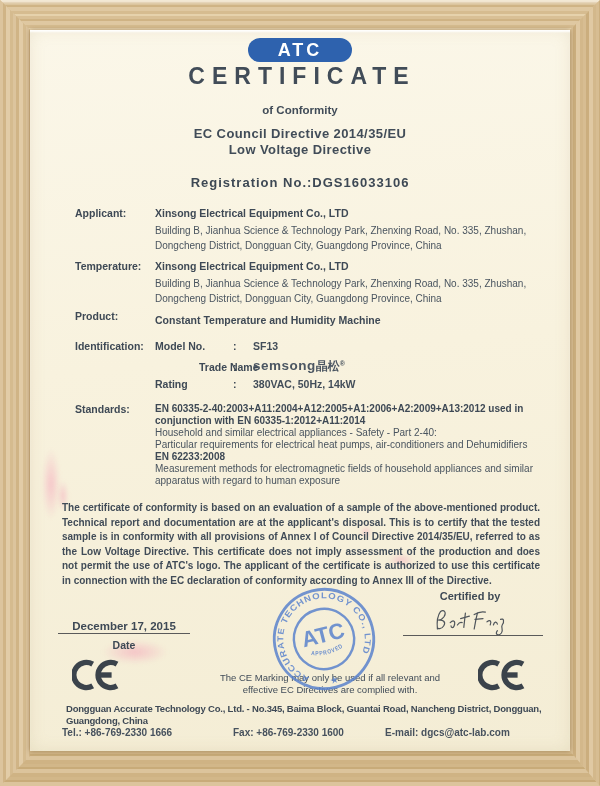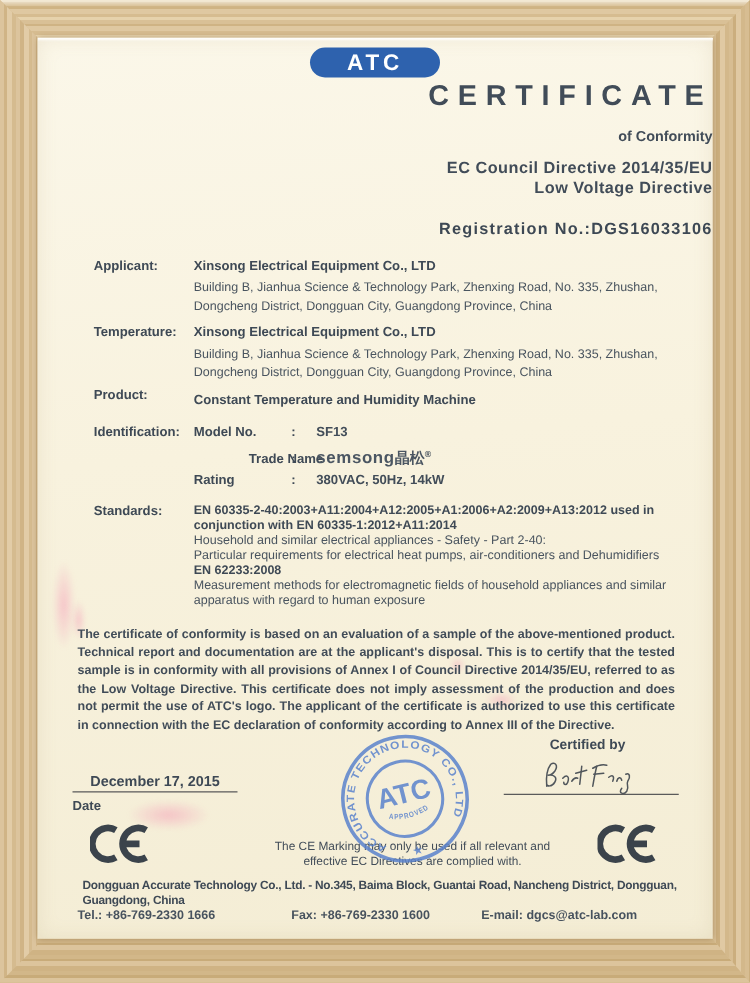--- a/index.html
+++ b/index.html
@@ -20,21 +20,21 @@
   .wood-right{left:570px;top:0;width:30px;height:786px;
     background:repeating-linear-gradient(90deg,#d7bd92 0 3px,#cbae7e 3px 6px,#e0c9a3 6px 10px,#d3b88b 10px 13px);
     clip-path:polygon(30px 0,30px 786px,0 751px,0 30px);}
   
   .paper{position:absolute;left:30px;top:30px;width:540px;height:721px;
     background:linear-gradient(175deg,#fbf7e9 0%,#f8f2de 45%,#f4edd5 100%);
     box-shadow:inset 0 3px 2px -1px rgba(255,255,255,.95),
                inset 0 0 16px rgba(170,140,90,.15),
                0 0 5px rgba(90,60,20,.4);}
   .abs{position:absolute;}
-  .center{width:100%;text-align:right;}
+  .center{width:100%;text-align:center;}
   
   .atc-pill{top:8px;left:50%;transform:translateX(-50%);width:104px;height:24px;
     background:#2e62ae;border-radius:13px;color:#ffffff;font-weight:bold;
     font-size:18px;letter-spacing:3px;text-align:center;line-height:24px;z-index:2;}
   .cert-title{top:33px;font-size:23px;font-weight:bold;letter-spacing:7px;color:#414c58;padding-left:4px;box-sizing:border-box;}
   .sub1{top:74px;font-size:11.5px;font-weight:bold;color:#414c58;}
   .sub2{top:96px;font-size:13px;font-weight:bold;letter-spacing:.4px;color:#414c58;}
   .sub3{top:112px;font-size:13px;font-weight:bold;letter-spacing:.4px;color:#414c58;}
   .regno{top:145px;font-size:13px;font-weight:bold;letter-spacing:1px;color:#3d4854;}
   
@@ -50,21 +50,21 @@
   .std-line{left:125px;font-size:10px;line-height:11.8px;color:#49545f;white-space:nowrap;}
   .std-bold{font-weight:bold;color:#3e4955;text-align:right;}
   .statement{left:32px;top:471px;width:478px;font-size:10px;font-weight:bold;
     text-align:justify;line-height:14.6px;color:#414c58;}
   
   .certby{left:375px;top:560px;width:130px;text-align:center;font-size:11px;font-weight:bold;color:#3e4955;}
   .sigline{left:373px;top:605px;width:140px;border-top:1.5px solid #5a5a5a;height:0;}
   .datebox{left:28px;top:586px;width:132px;text-align:center;}
   .dateval{font-size:11.5px;font-weight:bold;color:#3e4955;}
   .dateline{left:28px;top:603px;width:132px;border-top:1.5px solid #5a5a5a;height:0;}
-  .datelbl{left:28px;top:609px;width:132px;text-align:left;font-size:10.5px;font-weight:bold;color:#3e4955;}
+  .datelbl{left:28px;top:609px;width:132px;text-align:center;font-size:10.5px;font-weight:bold;color:#3e4955;}
   
   .stamp{left:237px;top:552px;width:114px;height:114px;color:#5b83cd;
     transform:rotate(-14deg);opacity:.85;z-index:3;}
   
   .ce{width:54px;height:34px;color:#3b434b;}
   .ce-left{left:42px;top:628px;}
   .ce-right{left:448px;top:628px;}
   .ce-note{left:130px;top:642px;width:340px;text-align:center;font-size:9.5px;
     font-weight:normal;line-height:12px;color:#414c58;}
   .company{left:36px;top:673px;font-size:9.5px;font-weight:bold;line-height:11.5px;

